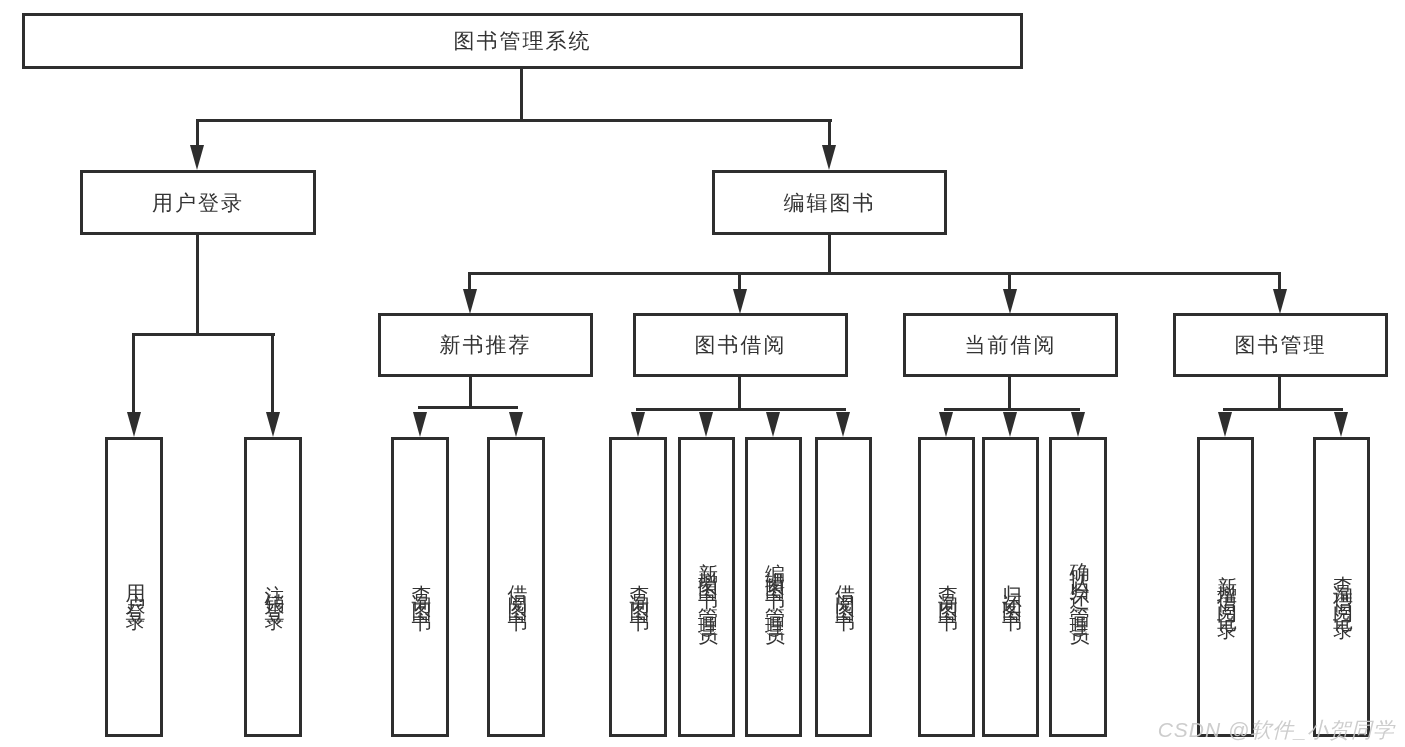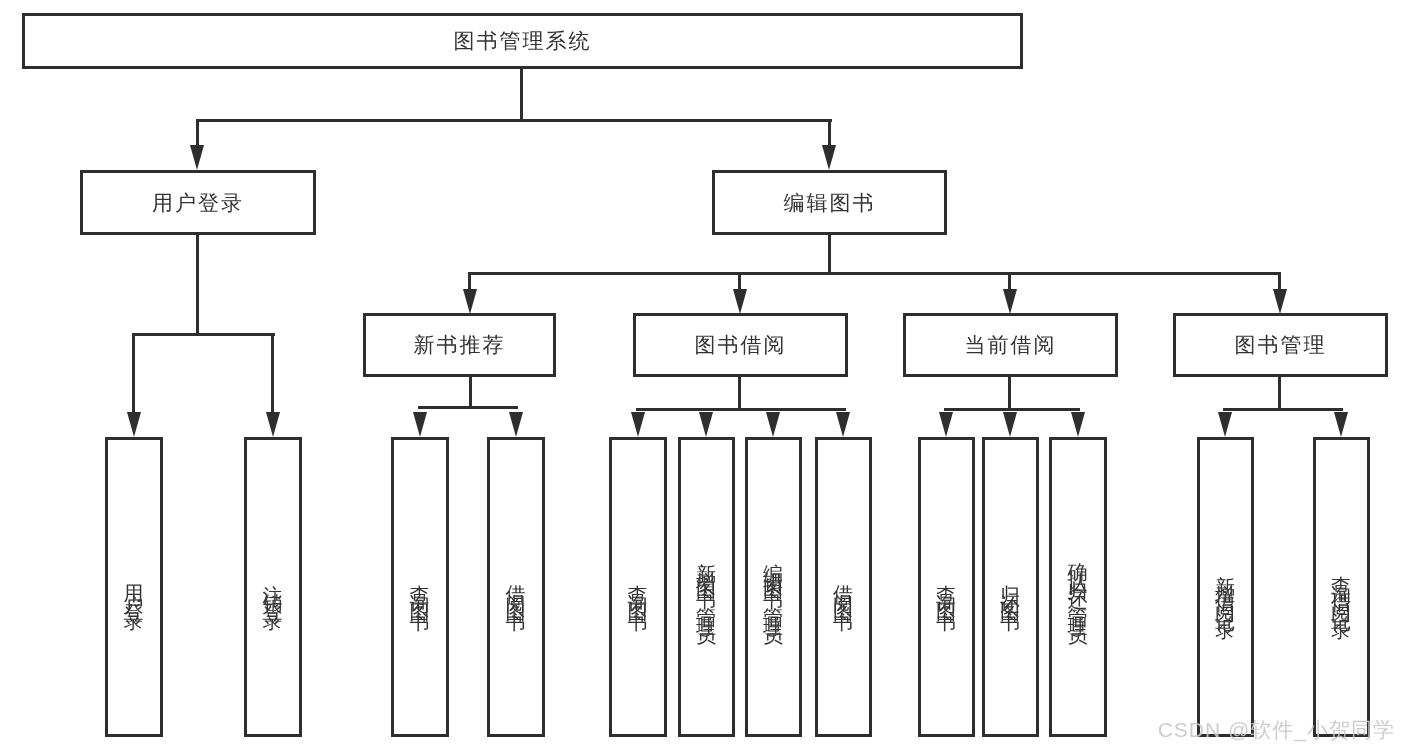--- a/index.html
+++ b/index.html
@@ -15,21 +15,21 @@
     background:var(--bg);
     font-family:"Liberation Sans","DejaVu Sans",sans-serif;
     color:var(--text);
     overflow:hidden;
   }
   .box{
     position:absolute;
     box-sizing:border-box;
     border:3px solid var(--line);
     background:#fff;
-    display:flex;align-items:center;justify-content:center;
+    display:flex;align-items:center;justify-content:center;font-family:Liberation Mono, monospace;
   }
   .hbox span{
     font-size:21px;
     letter-spacing:2px;
     color:var(--text);
     white-space:nowrap;
   }
   .vbox span{
     writing-mode:vertical-rl;
     text-orientation:mixed;
@@ -49,20 +49,21 @@
   }
   .watermark{
     position:absolute;
     top:716px;right:10px;
     font-size:21px;
     letter-spacing:1px;
     color:var(--wm);
     opacity:.92;
     z-index:10;
     white-space:nowrap;
+    font-style:italic;
   }
 </style>
 </head>
 <body>
 
 <div class="canvas">
 
   <div class="box hbox" style="left:22px;top:13px;width:1001px;height:56px;">
     <span>图书管理系统</span>
   </div>
@@ -92,21 +93,21 @@
   <div class="hline" style="left:468px;top:272px;width:813px;"></div>
   <div class="vline" style="left:468px;top:272px;height:20px;"></div>
   <div class="vline" style="left:738px;top:272px;height:20px;"></div>
   <div class="vline" style="left:1008px;top:272px;height:20px;"></div>
   <div class="vline" style="left:1278px;top:272px;height:20px;"></div>
   <div class="arrow" style="left:463px;top:289px;"></div>
   <div class="arrow" style="left:733px;top:289px;"></div>
   <div class="arrow" style="left:1003px;top:289px;"></div>
   <div class="arrow" style="left:1273px;top:289px;"></div>
 
-  <div class="box hbox" style="left:363px;top:313px;width:193px;height:64px;text-align:center;">
+  <div class="box hbox" style="left:378px;top:313px;width:215px;height:64px;text-align:center;">
     <span>新书推荐</span>
   </div>
   <div class="box hbox" style="left:633px;top:313px;width:215px;height:64px;">
     <span>图书借阅</span>
   </div>
   <div class="box hbox" style="left:903px;top:313px;width:215px;height:64px;">
     <span>当前借阅</span>
   </div>
   <div class="box hbox" style="left:1173px;top:313px;width:215px;height:64px;">
     <span>图书管理</span>

